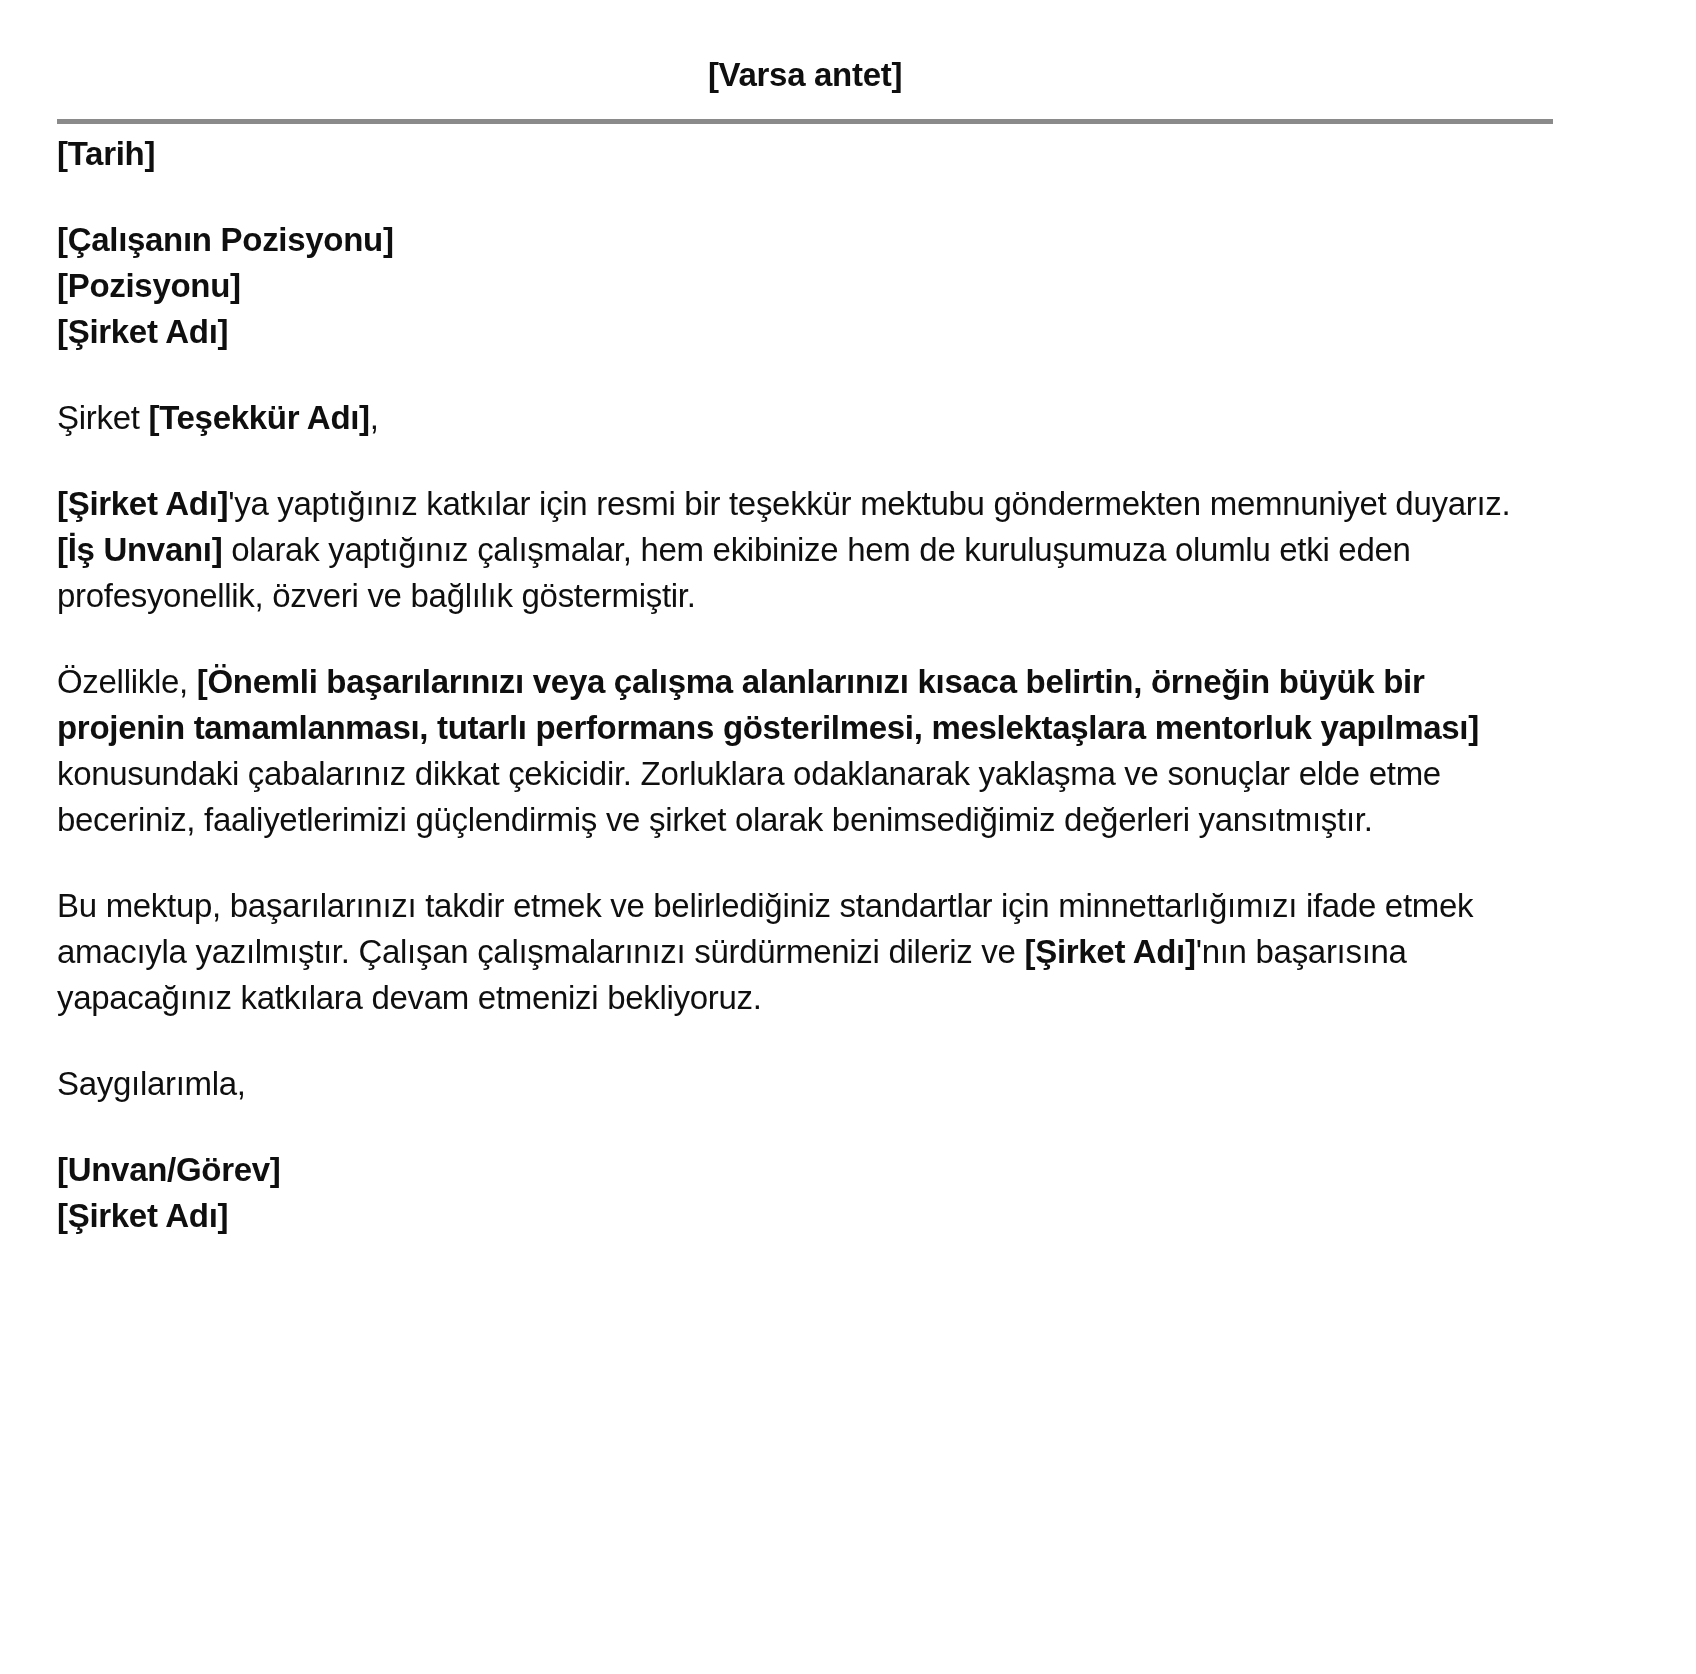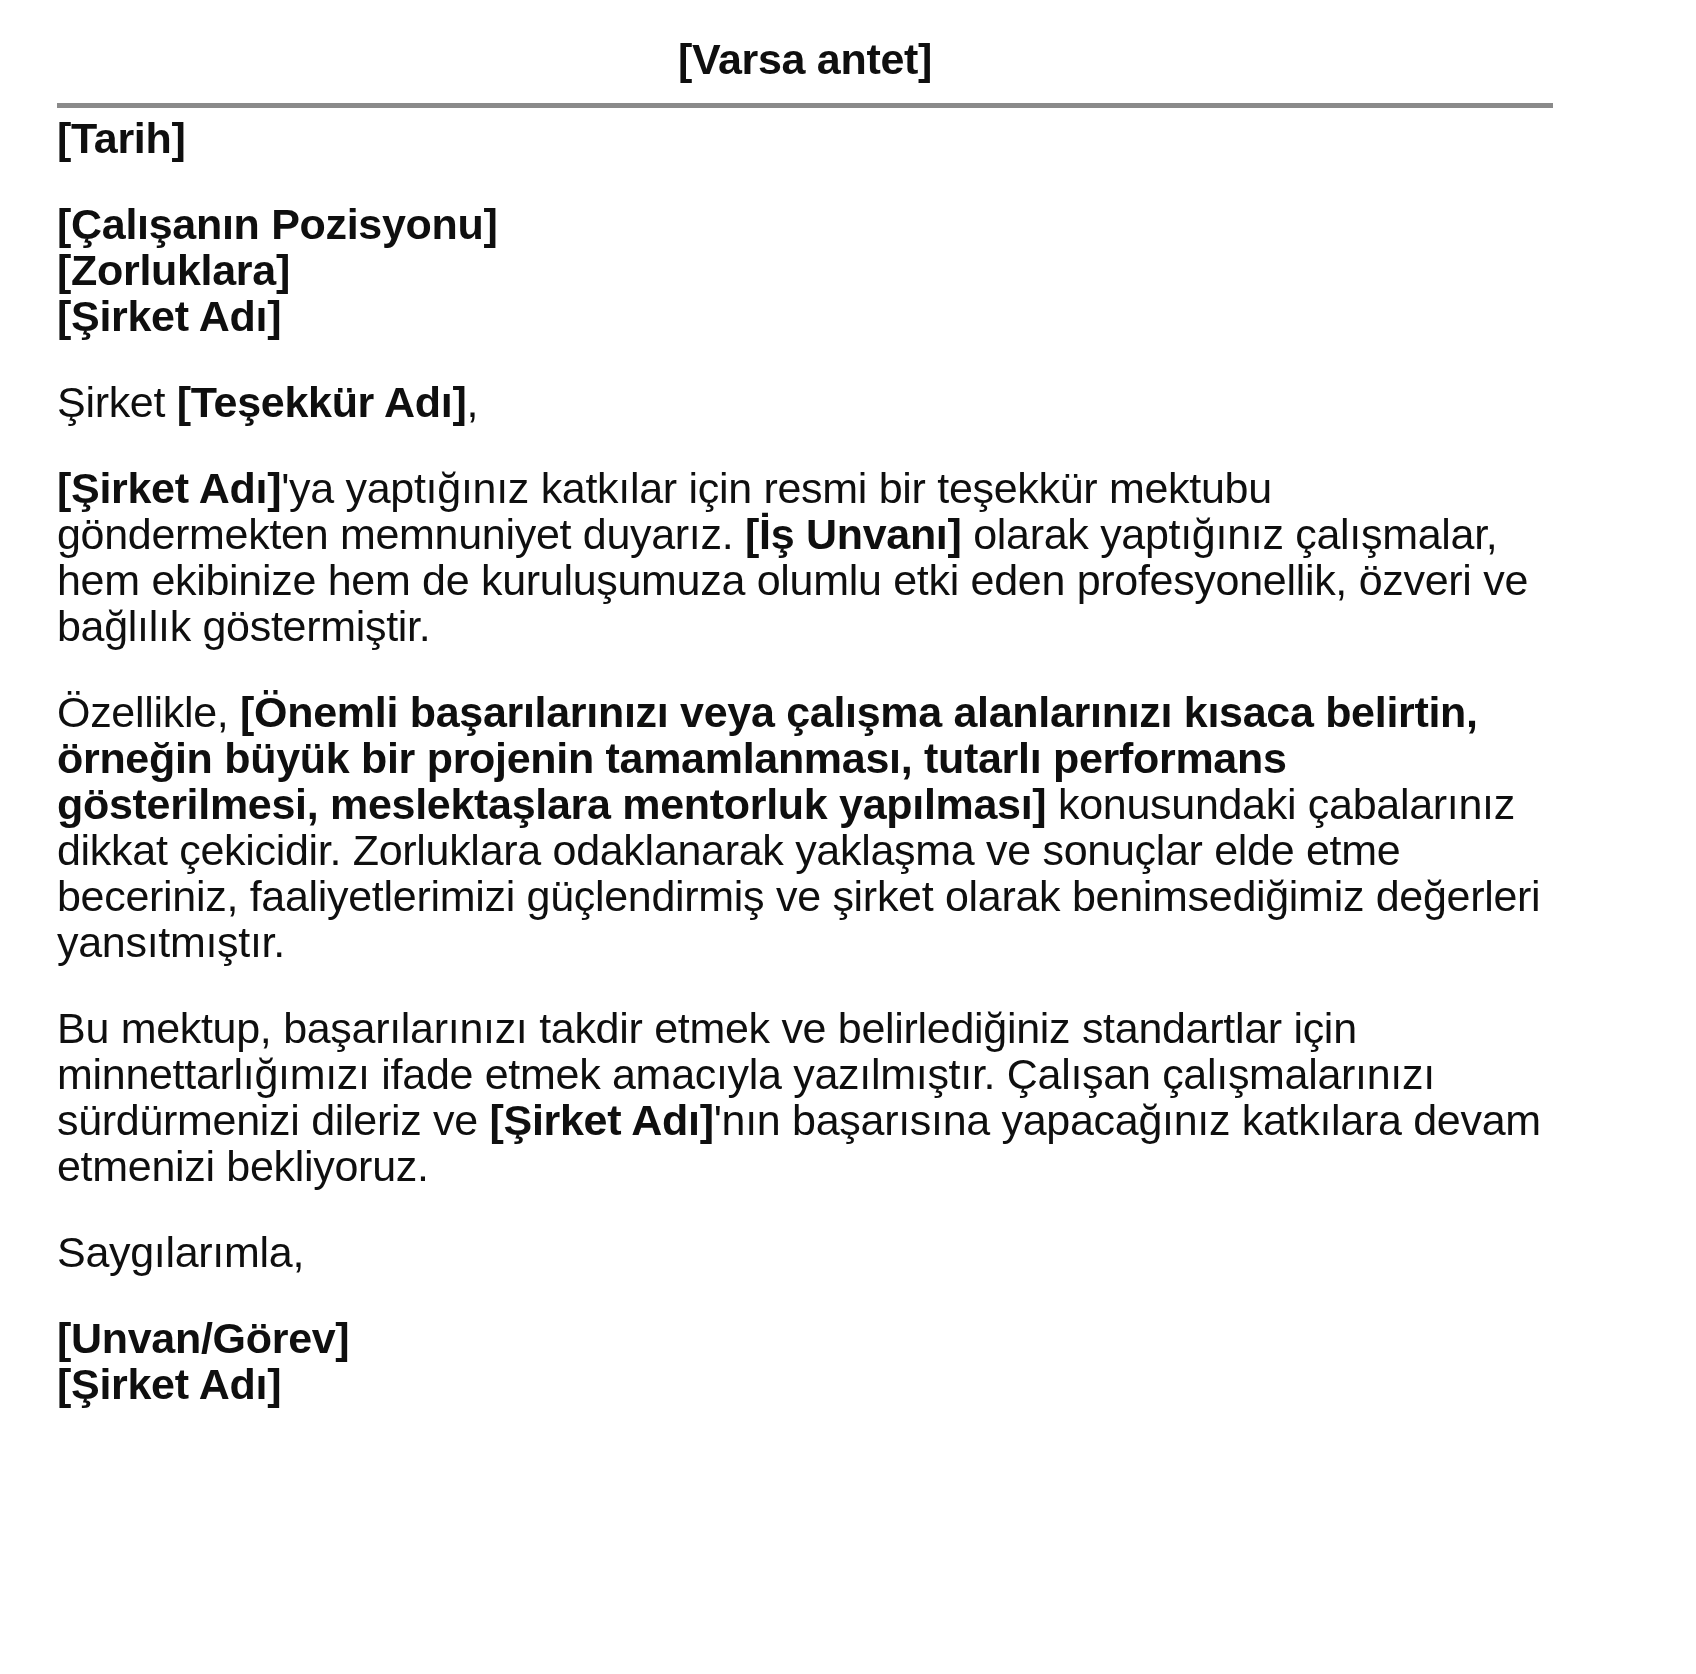--- a/index.html
+++ b/index.html
@@ -13,22 +13,22 @@
     width: 1696px;
     height: 1674px;
     background: var(--bg);
     color: var(--ink);
     font-family: "Liberation Sans", "DejaVu Sans", sans-serif;
     overflow: hidden;
   }
   .page {
     width: 1696px;
     height: 1674px;
-    padding: 36px 143px 100px 57px;
-    font-size: 43px;
+    padding: 52px 143px 100px 57px;
+    font-size: 33px;
     line-height: 46px;
     letter-spacing: -0.3px;
   }
   .letterhead {
     text-align: center;
     font-weight: 700;
   }
   .divider {
     height: 5px;
     background: var(--divider);
@@ -47,21 +47,21 @@
 <div class="page">
 
   <div class="letterhead">[Varsa antet]</div>
 
   <div class="divider"></div>
 
   <div class="block first-after-divider bold-line">[Tarih]</div>
 
   <div class="block bold-line">
     <div>[Çalışanın Pozisyonu]</div>
-    <div>[Zorluklara]</div>
+    <div>[Pozisyonu]</div>
     <div>[Şirket Adı]</div>
   </div>
 
 
   <p><span>Şirket</span>
     <strong>[Teşekkür Adı]</strong><span>,</span></p>
 
   <p><strong>[Şirket Adı]</strong><span>'ya yaptığınız katkılar için resmi bir teşekkür mektubu göndermekten memnuniyet duyarız. </span><strong>[İş Unvanı]</strong><span> olarak yaptığınız çalışmalar, hem ekibinize hem de kuruluşumuza olumlu etki eden profesyonellik, özveri ve bağlılık göstermiştir.</span></p>
 
   <p><span>Özellikle, </span><strong>[Önemli başarılarınızı veya çalışma alanlarınızı kısaca belirtin, örneğin büyük bir projenin tamamlanması, tutarlı performans gösterilmesi, meslektaşlara mentorluk yapılması]</strong><span> konusundaki çabalarınız dikkat çekicidir. Zorluklara odaklanarak yaklaşma ve sonuçlar elde etme beceriniz, faaliyetlerimizi güçlendirmiş ve şirket olarak benimsediğimiz değerleri yansıtmıştır.</span></p>

